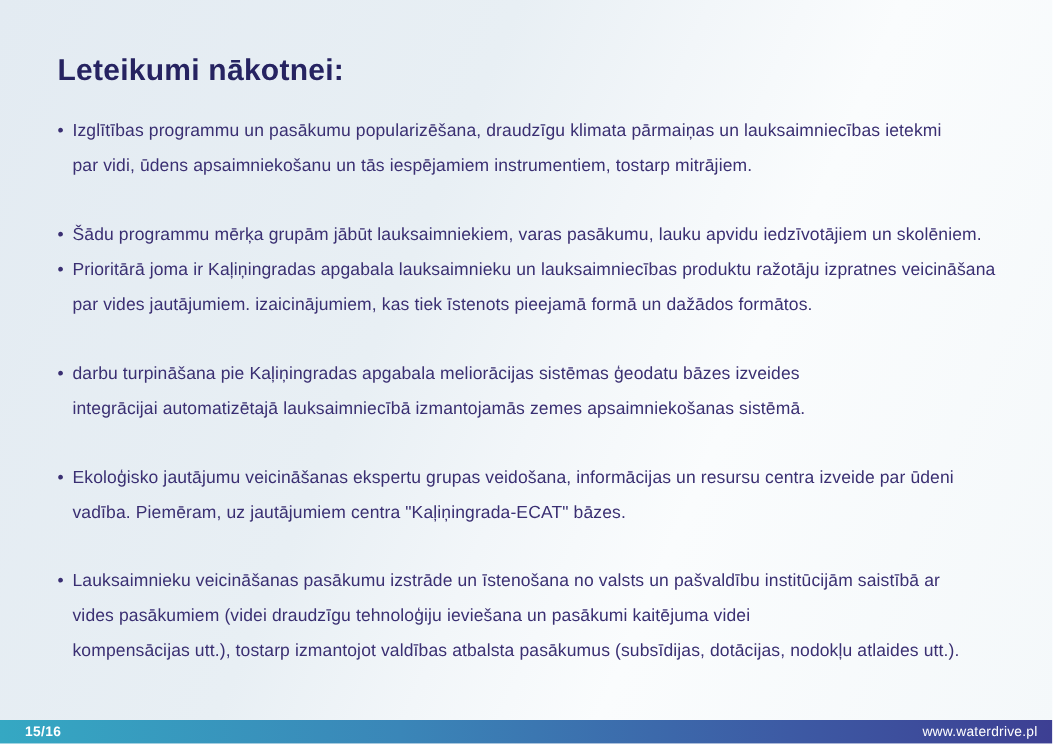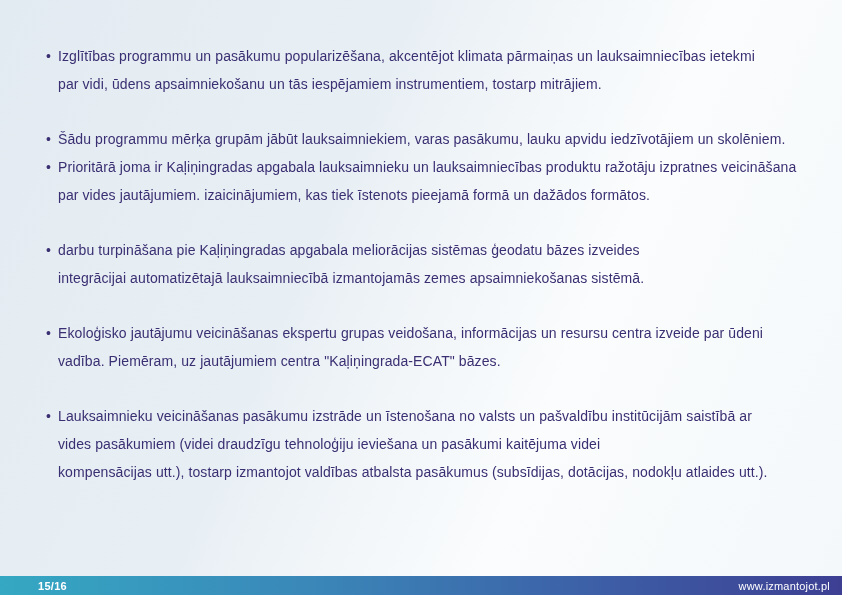--- a/index.html
+++ b/index.html
@@ -62,33 +62,34 @@
     padding: 0 12px 0 20px;
     box-sizing: border-box;
     background: linear-gradient(to right,
       #35a8c3 0%,
       #3a86b8 38%,
       #3d5aa4 75%,
       #3d3f93 100%);
     color: #ffffff;
     font-size: 11px;
   }
-  .footer .page-num { font-weight: bold; letter-spacing: 0.3px; margin-left: 18px; }
+  .footer .page-num { font-weight: bold; letter-spacing: 0.3px; }
   .footer .site { font-weight: normal; letter-spacing: 0.2px; cursor: pointer; }
 </style>
 </head>
 <body>
 
 <div class="slide">
   <div class="content">
 
+    <h1 class="title">Leteikumi nākotnei:</h1>
 
     <div class="bullet-row gap">
       <span class="marker">•</span>
-      <span class="btext">Izglītības programmu un pasākumu popularizēšana, akcentējot klimata pārmaiņas un lauksaimniecības ietekmi
+      <span class="btext">Izglītības programmu un pasākumu popularizēšana, draudzīgu klimata pārmaiņas un lauksaimniecības ietekmi
 par vidi, ūdens apsaimniekošanu un tās iespējamiem instrumentiem, tostarp mitrājiem.</span>
     </div>
 
     <div class="bullet-row">
       <span class="marker">•</span>
       <span class="btext">Šādu programmu mērķa grupām jābūt lauksaimniekiem, varas pasākumu, lauku apvidu iedzīvotājiem un skolēniem.</span>
     </div>
 
     <div class="bullet-row gap">
       <span class="marker">•</span>
@@ -112,15 +113,15 @@
       <span class="marker">•</span>
       <span class="btext">Lauksaimnieku veicināšanas pasākumu izstrāde un īstenošana no valsts un pašvaldību institūcijām saistībā ar
 vides pasākumiem (videi draudzīgu tehnoloģiju ieviešana un pasākumi kaitējuma videi
 kompensācijas utt.), tostarp izmantojot valdības atbalsta pasākumus (subsīdijas, dotācijas, nodokļu atlaides utt.).</span>
     </div>
 
   </div>
 
   <div class="footer">
     <span class="page-num">15/16</span>
-    <span class="site">www.izmantojot.pl</span>
+    <span class="site">www.waterdrive.pl</span>
   </div>
 </div>
 
 </body></html>

